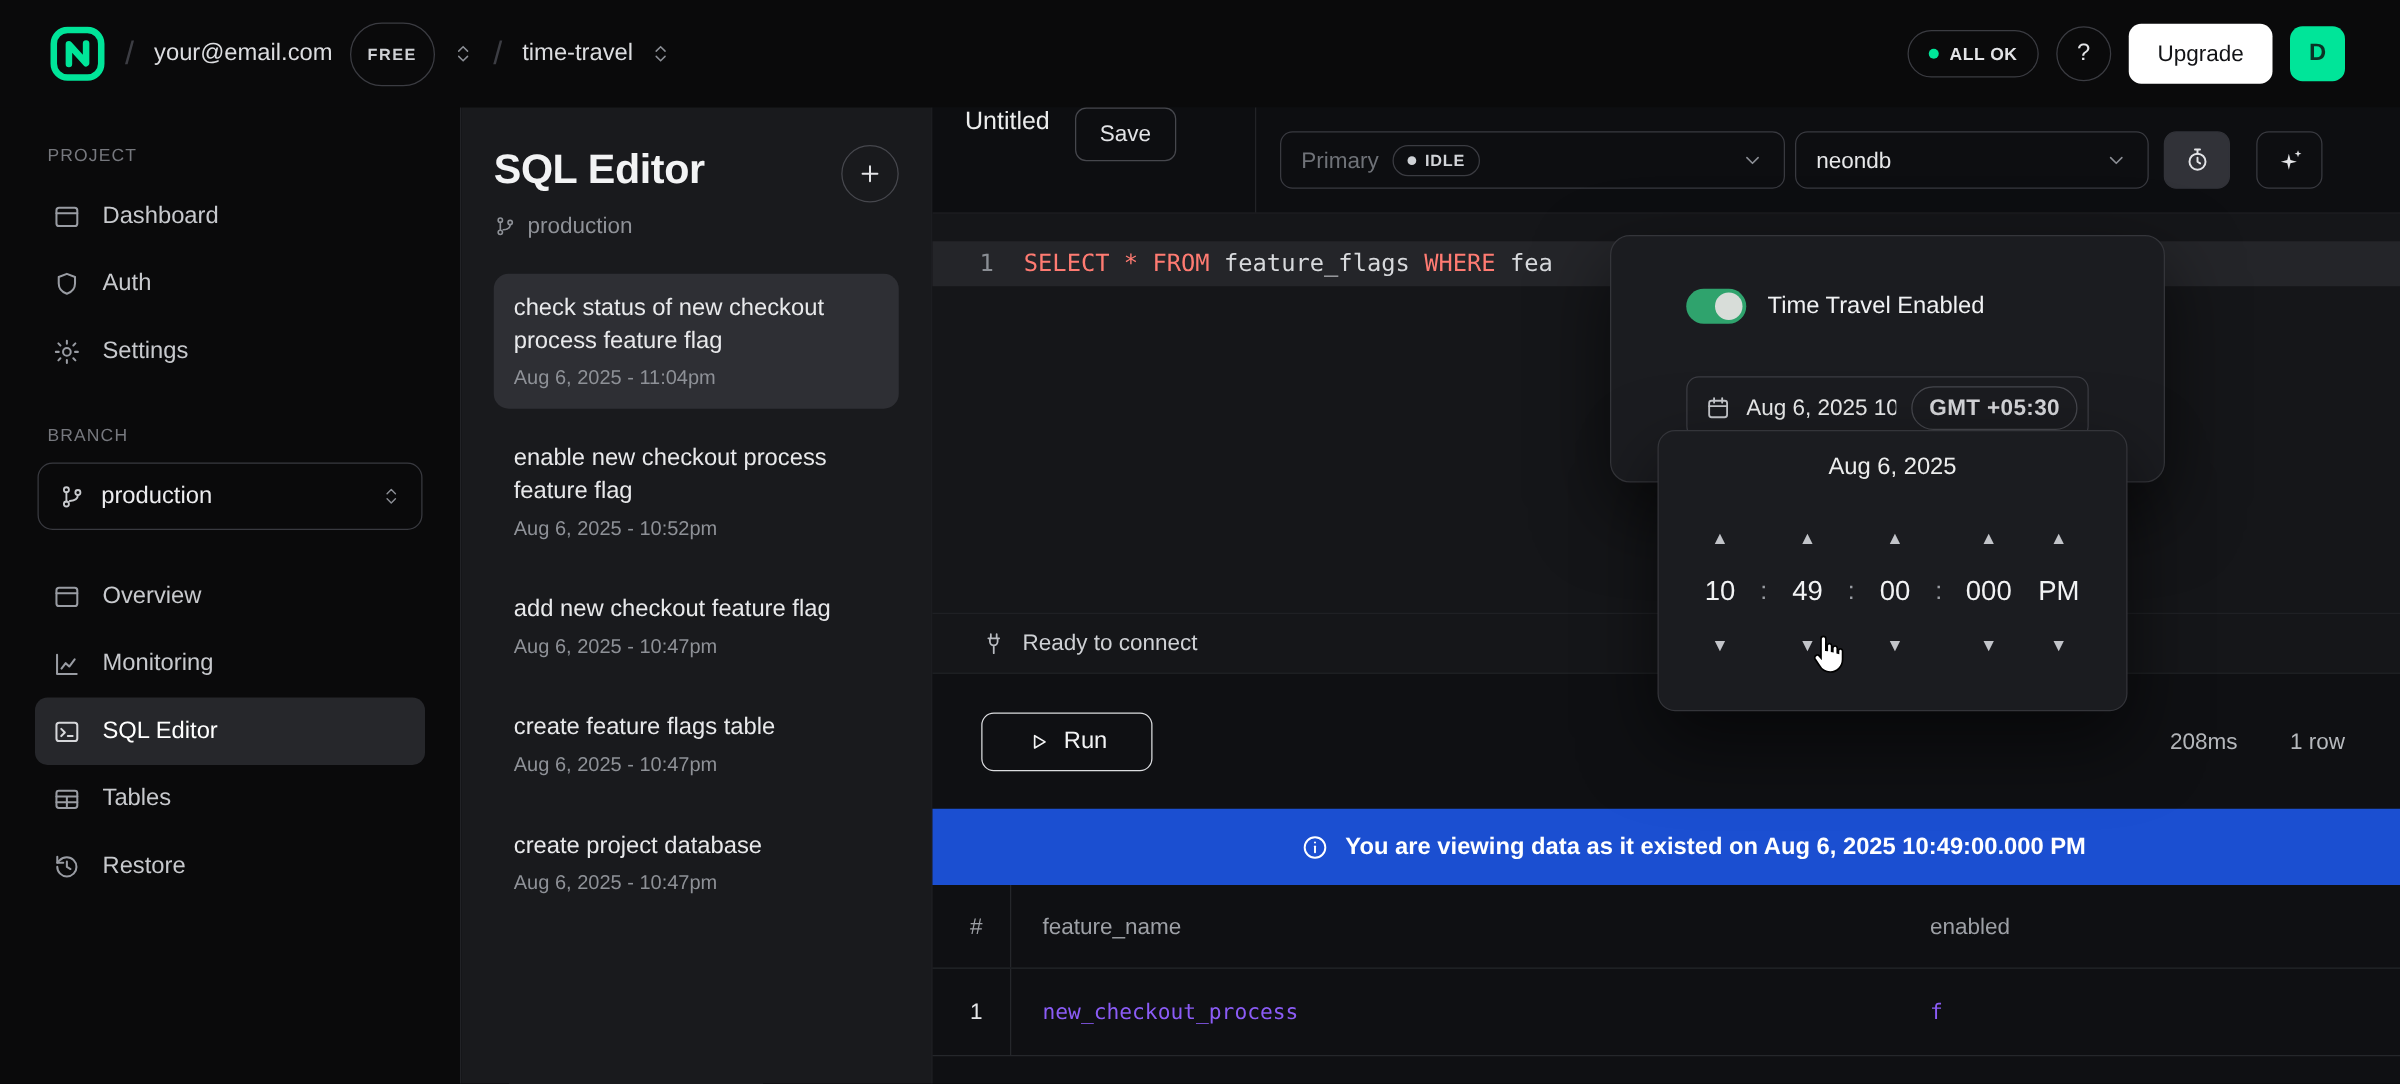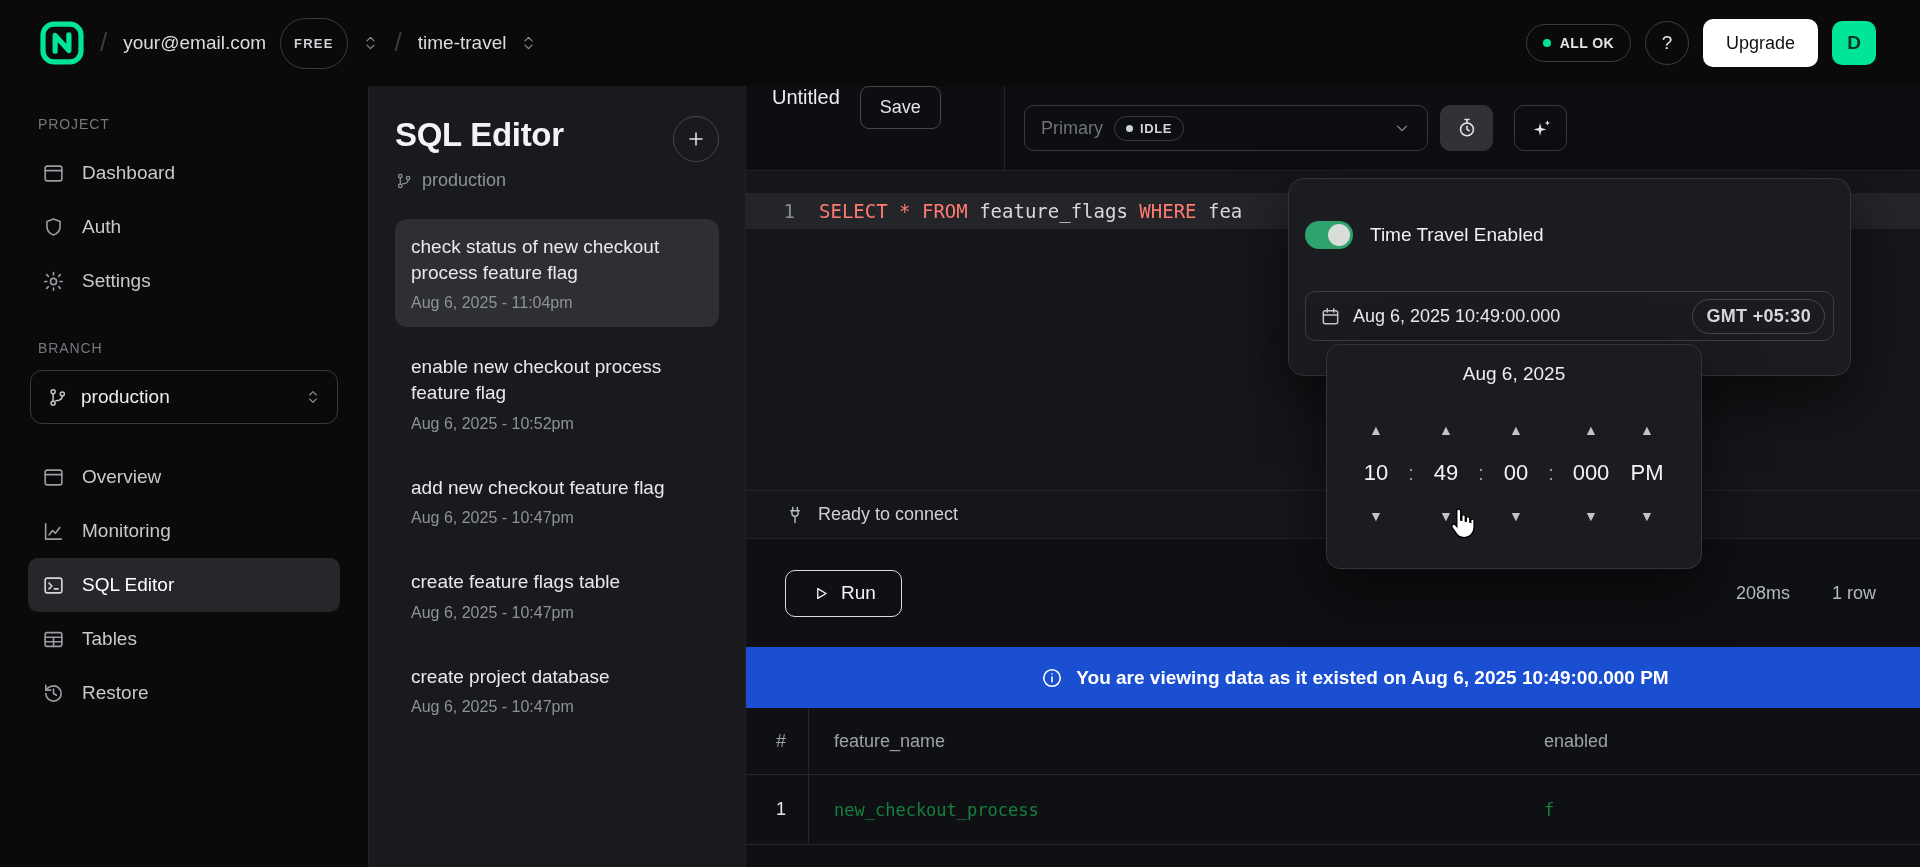--- a/index.html
+++ b/index.html
@@ -97,40 +97,40 @@
     font:19px "DejaVu Sans Mono",monospace;flex:none;}
   .code-text{font:19px "DejaVu Sans Mono",monospace;color:#d7d9dc;white-space:pre;margin-left:10px;}
   .kw{color:var(--keyword);}
 
   .status-row{height:48px;border-top:1px solid #232529;display:flex;align-items:center;gap:13px;
     padding-left:39px;background:#151619;font-size:18px;color:#cfd1d5;}
   .status-row svg{color:#b9bcc1;}
 
   .run-row{height:109px;border-top:1px solid #232529;display:flex;align-items:center;
     padding:0 44px 0 39px;background:#0f1013;}
-  .run-btn{display:flex;align-items:center;gap:11px;height:47px;padding:0 25px;border:1px solid #dcdde0;
+  .run-btn{display:flex;align-items:center;gap:11px;height:47px;padding:0 35px;border:1px solid #dcdde0;
     border-radius:10px;background:none;color:#f2f3f4;font-size:19px;cursor:pointer;font-family:inherit;}
   .metrics{margin-left:auto;display:flex;gap:42px;font-size:18px;color:#b6b9bd;}
 
   .banner{height:61px;background:var(--banner-blue);display:flex;align-items:center;justify-content:center;
     gap:13px;color:#fff;font-size:19px;font-weight:600;padding-left:44px;}
   .banner svg{flex:none;}
 
   .results .tr{display:flex;align-items:stretch;border-bottom:1px solid #25272b;font-size:18px;}
   .results .tr.head{height:67px;color:#9da0a6;}
   .results .tr.row{height:70px;}
   .cell{display:flex;align-items:center;}
   .col-num{width:63px;padding-left:30px;border-right:1px solid #25272b;flex:none;}
   .col-name{width:735px;padding-left:25px;flex:none;}
-  .mono{font-family:"DejaVu Sans Mono",monospace;font-size:17px;color:#15803d;}
+  .mono{font-family:"DejaVu Sans Mono",monospace;font-size:17px;color:#8b5cf6;}
 
   
-  .tt-popup{position:absolute;left:1288px;top:178px;width:563px;height:198px;background:#1b1c20;
+  .tt-popup{position:absolute;left:1288px;top:188px;width:444px;height:198px;background:#1b1c20;
     border:1px solid #34353a;border-radius:16px;box-shadow:0 24px 60px rgba(0,0,0,.55);
-    padding:42px 16px 0;z-index:10;}
+    padding:42px 60px 0;z-index:10;}
   .tt-row{display:flex;align-items:center;gap:17px;}
   .toggle{position:relative;width:48px;height:28px;border-radius:999px;background:var(--toggle-green);
     cursor:pointer;flex:none;}
   .toggle .knob{position:absolute;top:3px;right:3px;width:22px;height:22px;border-radius:50%;background:#d8ddd9;}
   .tt-label{font-size:19px;color:#f0f1f3;}
   .dt-input{margin-top:42px;height:50px;border:1px solid #3c3d43;border-radius:10px;display:flex;
     align-items:center;gap:12px;padding:0 8px 0 14px;cursor:pointer;}
   .dt-input svg{color:#c6c8cc;flex:none;}
   .dt-value{font-size:18px;color:#eceded;white-space:nowrap;overflow:hidden;flex:1;}
   .tz-pill{flex:none;border:1px solid #46474d;border-radius:999px;padding:6px 13px;font-size:18px;
@@ -355,20 +355,28 @@
       <span class="idle-pill">
         <span class="idle-dot"></span>
         <span>IDLE</span>
       </span>
       <span class="chev">
           <svg class="ic" width="18" height="18" viewBox="0 0 24 24">
             <path d="m6 9.5 6 6 6-6"></path>
           </svg>
         </span>
     </div>
+    <div class="select sel-db">
+      <span class="sel-label">neondb</span>
+      <span class="chev">
+          <svg class="ic" width="18" height="18" viewBox="0 0 24 24">
+            <path d="m6 9.5 6 6 6-6"></path>
+          </svg>
+        </span>
+    </div>
     <button class="icon-btn active tt-btn">
       <span style="display:flex;">
           <svg class="ic" width="22" height="22" viewBox="0 0 24 24">
             <circle cx="12" cy="13.5" r="7"></circle>
             <path d="M12 10v3.5l2.3 1.5"></path>
             <path d="M9.8 2.8h4.4M12 2.8v3.7"></path>
           </svg>
         </span>
     </button>
     <button class="icon-btn ai-btn">

